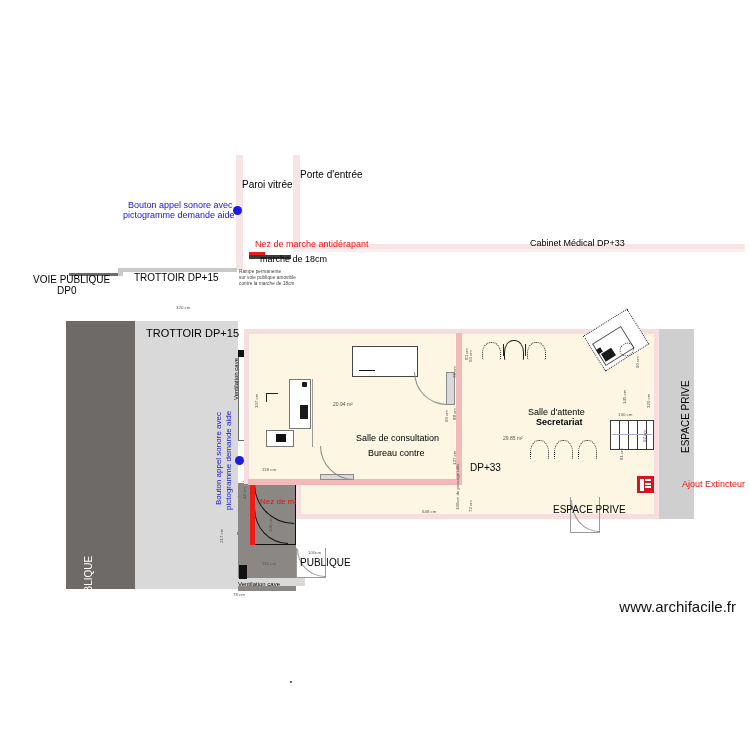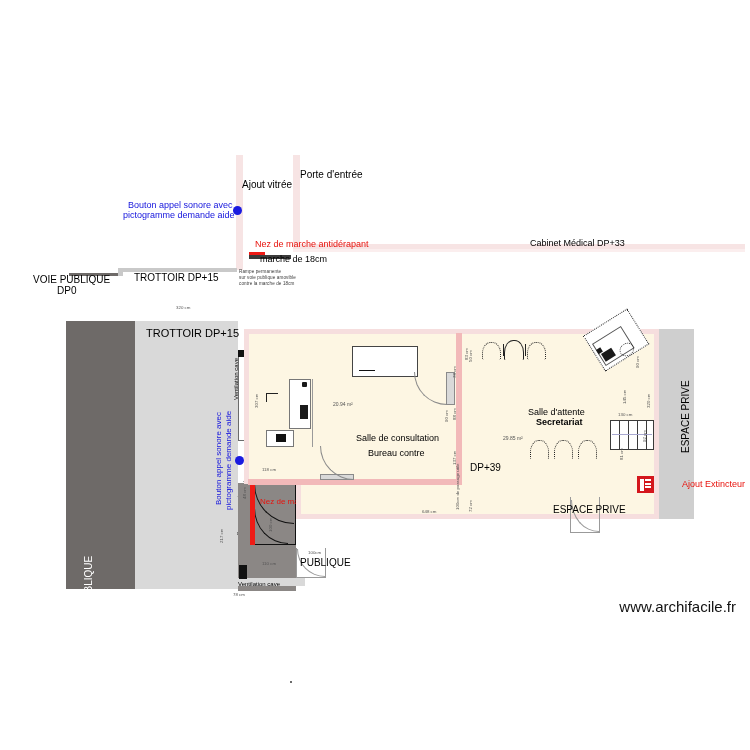--- a/index.html
+++ b/index.html
@@ -96,21 +96,21 @@
 
   <div id="elev">
 
     <div class="elev-vwall" style="left:236px; top:155px; height:115px;"></div>
 
     <div class="elev-vwall" style="left:293px; top:155px; height:95px;"></div>
 
     <div class="elev-hwall" style="left:293px; top:244px; width:452px;"></div>
     <div class="elev-hwall" style="left:293px; top:249px; width:452px; height:3px; background:#fbeeee;"></div>
 
-    <div class="abs txt lbl-10" style="left:242px; top:180px;">Ajout vitrée</div>
+    <div class="abs txt lbl-10" style="left:242px; top:180px;">Paroi vitrée</div>
 
     <div class="abs txt lbl-10" style="left:300px; top:170px;">Porte d'entrée</div>
 
     <div class="abs txt lbl-9" style="left:530px; top:239px;">Cabinet Médical DP+33</div>
 
     <div class="abs txt lbl-9 blue" style="left:128px; top:201px;">Bouton appel sonore avec</div>
     <div class="abs txt lbl-9 blue" style="left:123px; top:211px;">pictogramme demande aide</div>
     <div class="dot-blue" style="left:233px; top:206px;"></div>
 
     <div class="abs txt lbl-9 red" style="left:255px; top:240px;">Nez de marche antidérapant</div>
@@ -255,21 +255,21 @@
                 transform:rotate(-32deg); transform-origin:0 0;"></div>
     <div class="abs" style="left:601px; top:54px; width:12px; height:9px; background:#1a1a1a;
                 transform:rotate(-32deg); transform-origin:0 0;"></div>
     <div class="abs" style="left:596px; top:50px; width:5px; height:5px; background:#1a1a1a;
                 transform:rotate(-32deg); transform-origin:0 0;"></div>
     <div class="abs dim vt" style="left:635px; top:68px; transform:rotate(-90deg);">90 cm</div>
 
     <div class="abs txt lbl-9" style="left:528px; top:108px;">Salle d'attente</div>
     <div class="abs txt lbl-9" style="left:536px; top:118px;font-weight:bold;">Secretariat</div>
     <div class="abs dim" style="left:503px; top:135px; font-size:5px;">29.85 m²</div>
-    <div class="abs txt lbl-10" style="left:470px; top:163px;">DP+39</div>
+    <div class="abs txt lbl-10" style="left:470px; top:163px;">DP+33</div>
 
     <div class="stairs" style="left:610px; top:120px; width:44px; height:30px;">
       <i style="left:8px;"></i>
         <i style="left:17px;"></i>
       <i style="left:26px;"></i>
         <i style="left:35px;"></i>
     </div>
     <div class="abs" style="left:612px; top:134px; width:40px; height:1px; background:#a8a8d0;"></div>
     <div class="abs dim" style="left:618px; top:112px;">130 cm</div>
     <div class="abs dim vt" style="left:642px; top:142px; transform:rotate(-90deg);">92 cm</div>

